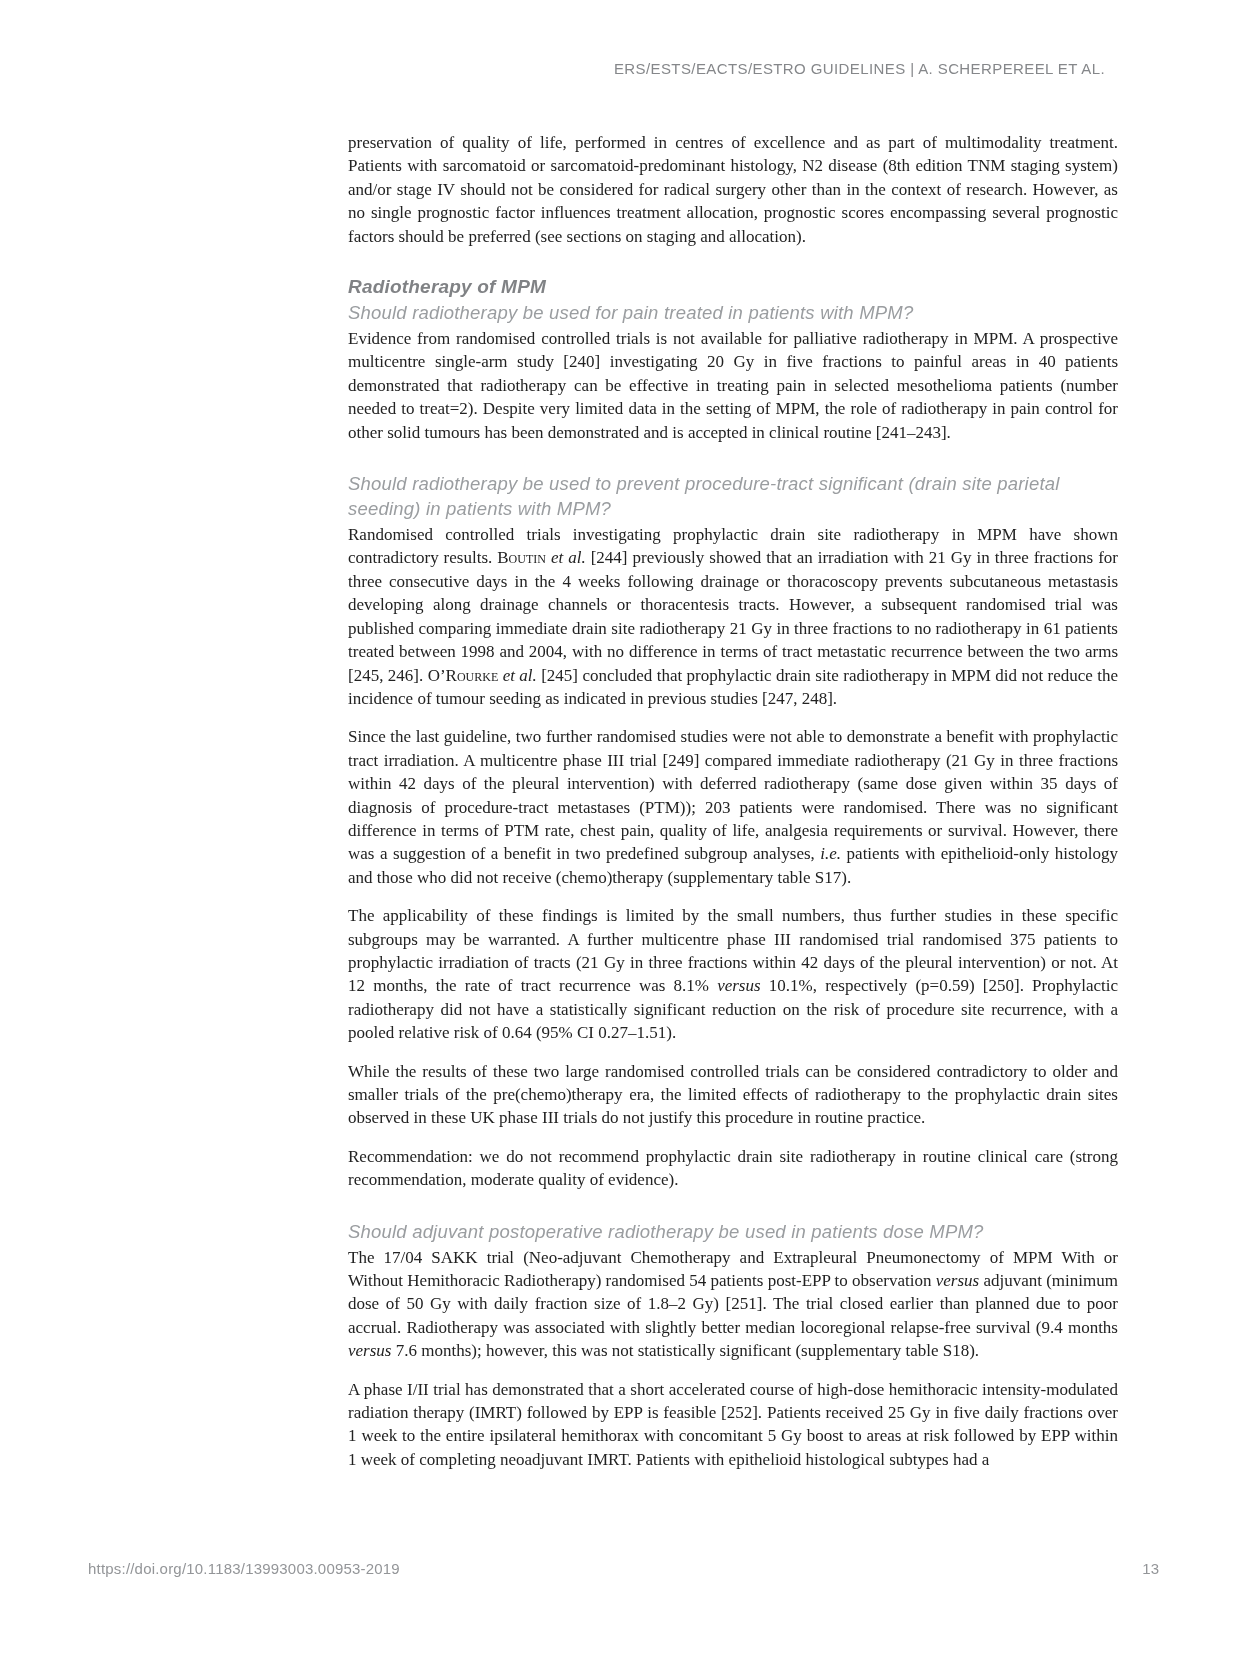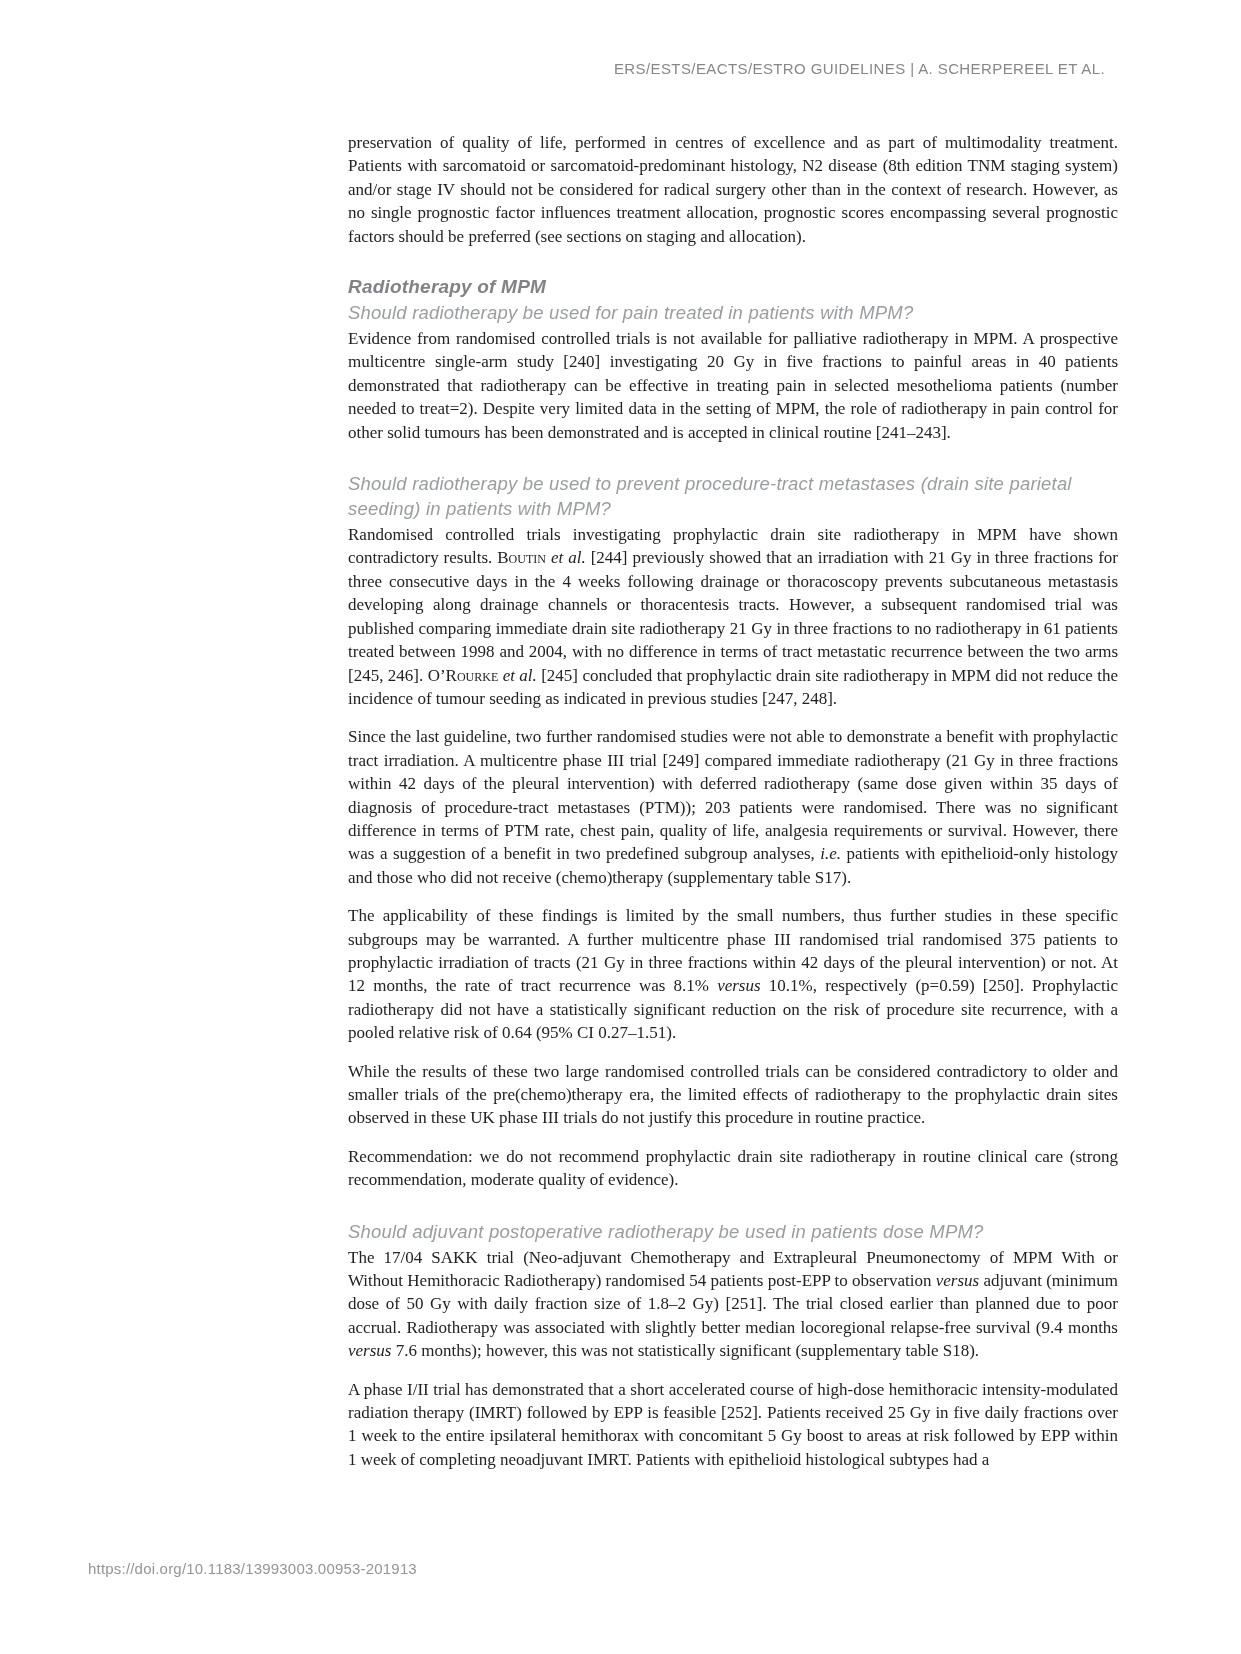--- a/index.html
+++ b/index.html
@@ -62,21 +62,21 @@
   }
   .section-start { margin-top: 27px; }
   .i  { font-style: italic; }
   .sc { font-variant: small-caps; }
   .page-footer {
     position: absolute;
     left: 88px;
     right: 82px;
     top: 1560px;
     display: flex;
-    justify-content: flex-start;
+    justify-content: space-between;
     align-items: baseline;
     font-family: "Liberation Sans", sans-serif;
     font-size: 15px;
     color: #939598;
   }
   .doi { letter-spacing: 0.2px; }
 </style>
 </head>
 <body>
 
@@ -84,21 +84,21 @@
 
   <div class="running-header">
     <span>ERS/ESTS/EACTS/ESTRO GUIDELINES  |  A. SCHERPEREEL ET AL.</span>
   </div>
 
   <div class="body-column">
       <div class="block body-paragraph"><span>preservation of quality of life, performed in centres of excellence and as part of multimodality treatment. Patients with sarcomatoid or sarcomatoid-predominant histology, N2 disease (8th edition TNM staging system) and/or stage IV should not be considered for radical surgery other than in the context of research. However, as no single prognostic factor influences treatment allocation, prognostic scores encompassing several prognostic factors should be preferred (see sections on staging and allocation).</span></div>
       <div class="block section-heading section-start"><span>Radiotherapy of MPM</span></div>
       <div class="block question-subheading"><span>Should radiotherapy be used for pain treated in patients with MPM?</span></div>
       <div class="block body-paragraph"><span>Evidence from randomised controlled trials is not available for palliative radiotherapy in MPM. A prospective multicentre single-arm study [240] investigating 20 Gy in five fractions to painful areas in 40 patients demonstrated that radiotherapy can be effective in treating pain in selected mesothelioma patients (number needed to treat=2). Despite very limited data in the setting of MPM, the role of radiotherapy in pain control for other solid tumours has been demonstrated and is accepted in clinical routine [241–243].</span></div>
-      <div class="block question-subheading section-start"><span>Should radiotherapy be used to prevent procedure-tract metastases (drain site parietal seeding) in patients with MPM?</span></div>
+      <div class="block question-subheading section-start"><span>Should radiotherapy be used to prevent procedure-tract significant (drain site parietal seeding) in patients with MPM?</span></div>
       <div class="block body-paragraph"><span>Randomised controlled trials investigating prophylactic drain site radiotherapy in MPM have shown contradictory results. </span><span class="sc">Boutin</span><span> </span><span class="i">et al.</span><span> [244] previously showed that an irradiation with 21 Gy in three fractions for three consecutive days in the 4 weeks following drainage or thoracoscopy prevents subcutaneous metastasis developing along drainage channels or thoracentesis tracts. However, a subsequent randomised trial was published comparing immediate drain site radiotherapy 21 Gy in three fractions to no radiotherapy in 61 patients treated between 1998 and 2004, with no difference in terms of tract metastatic recurrence between the two arms [245, 246]. </span><span class="sc">O’Rourke</span><span> </span><span class="i">et al.</span><span> [245] concluded that prophylactic drain site radiotherapy in MPM did not reduce the incidence of tumour seeding as indicated in previous studies [247, 248].</span></div>
       <div class="block body-paragraph"><span>Since the last guideline, two further randomised studies were not able to demonstrate a benefit with prophylactic tract irradiation. A multicentre phase III trial [249] compared immediate radiotherapy (21 Gy in three fractions within 42 days of the pleural intervention) with deferred radiotherapy (same dose given within 35 days of diagnosis of procedure-tract metastases (PTM)); 203 patients were randomised. There was no significant difference in terms of PTM rate, chest pain, quality of life, analgesia requirements or survival. However, there was a suggestion of a benefit in two predefined subgroup analyses, </span><span class="i">i.e.</span><span> patients with epithelioid-only histology and those who did not receive (chemo)therapy (supplementary table S17).</span></div>
       <div class="block body-paragraph"><span>The applicability of these findings is limited by the small numbers, thus further studies in these specific subgroups may be warranted. A further multicentre phase III randomised trial randomised 375 patients to prophylactic irradiation of tracts (21 Gy in three fractions within 42 days of the pleural intervention) or not. At 12 months, the rate of tract recurrence was 8.1% </span><span class="i">versus</span><span> 10.1%, respectively (p=0.59) [250]. Prophylactic radiotherapy did not have a statistically significant reduction on the risk of procedure site recurrence, with a pooled relative risk of 0.64 (95% CI 0.27–1.51).</span></div>
       <div class="block body-paragraph"><span>While the results of these two large randomised controlled trials can be considered contradictory to older and smaller trials of the pre(chemo)therapy era, the limited effects of radiotherapy to the prophylactic drain sites observed in these UK phase III trials do not justify this procedure in routine practice.</span></div>
       <div class="block body-paragraph"><span>Recommendation: we do not recommend prophylactic drain site radiotherapy in routine clinical care (strong recommendation, moderate quality of evidence).</span></div>
       <div class="block question-subheading section-start"><span>Should adjuvant postoperative radiotherapy be used in patients dose MPM?</span></div>
       <div class="block body-paragraph"><span>The 17/04 SAKK trial (Neo-adjuvant Chemotherapy and Extrapleural Pneumonectomy of MPM With or Without Hemithoracic Radiotherapy) randomised 54 patients post-EPP to observation </span><span class="i">versus</span><span> adjuvant (minimum dose of 50 Gy with daily fraction size of 1.8–2 Gy) [251]. The trial closed earlier than planned due to poor accrual. Radiotherapy was associated with slightly better median locoregional relapse-free survival (9.4 months </span><span class="i">versus</span><span> 7.6 months); however, this was not statistically significant (supplementary table S18).</span></div>
       <div class="block body-paragraph"><span>A phase I/II trial has demonstrated that a short accelerated course of high-dose hemithoracic intensity-modulated radiation therapy (IMRT) followed by EPP is feasible [252]. Patients received 25 Gy in five daily fractions over 1 week to the entire ipsilateral hemithorax with concomitant 5 Gy boost to areas at risk followed by EPP within 1 week of completing neoadjuvant IMRT. Patients with epithelioid histological subtypes had a</span></div>
     </div>
 

